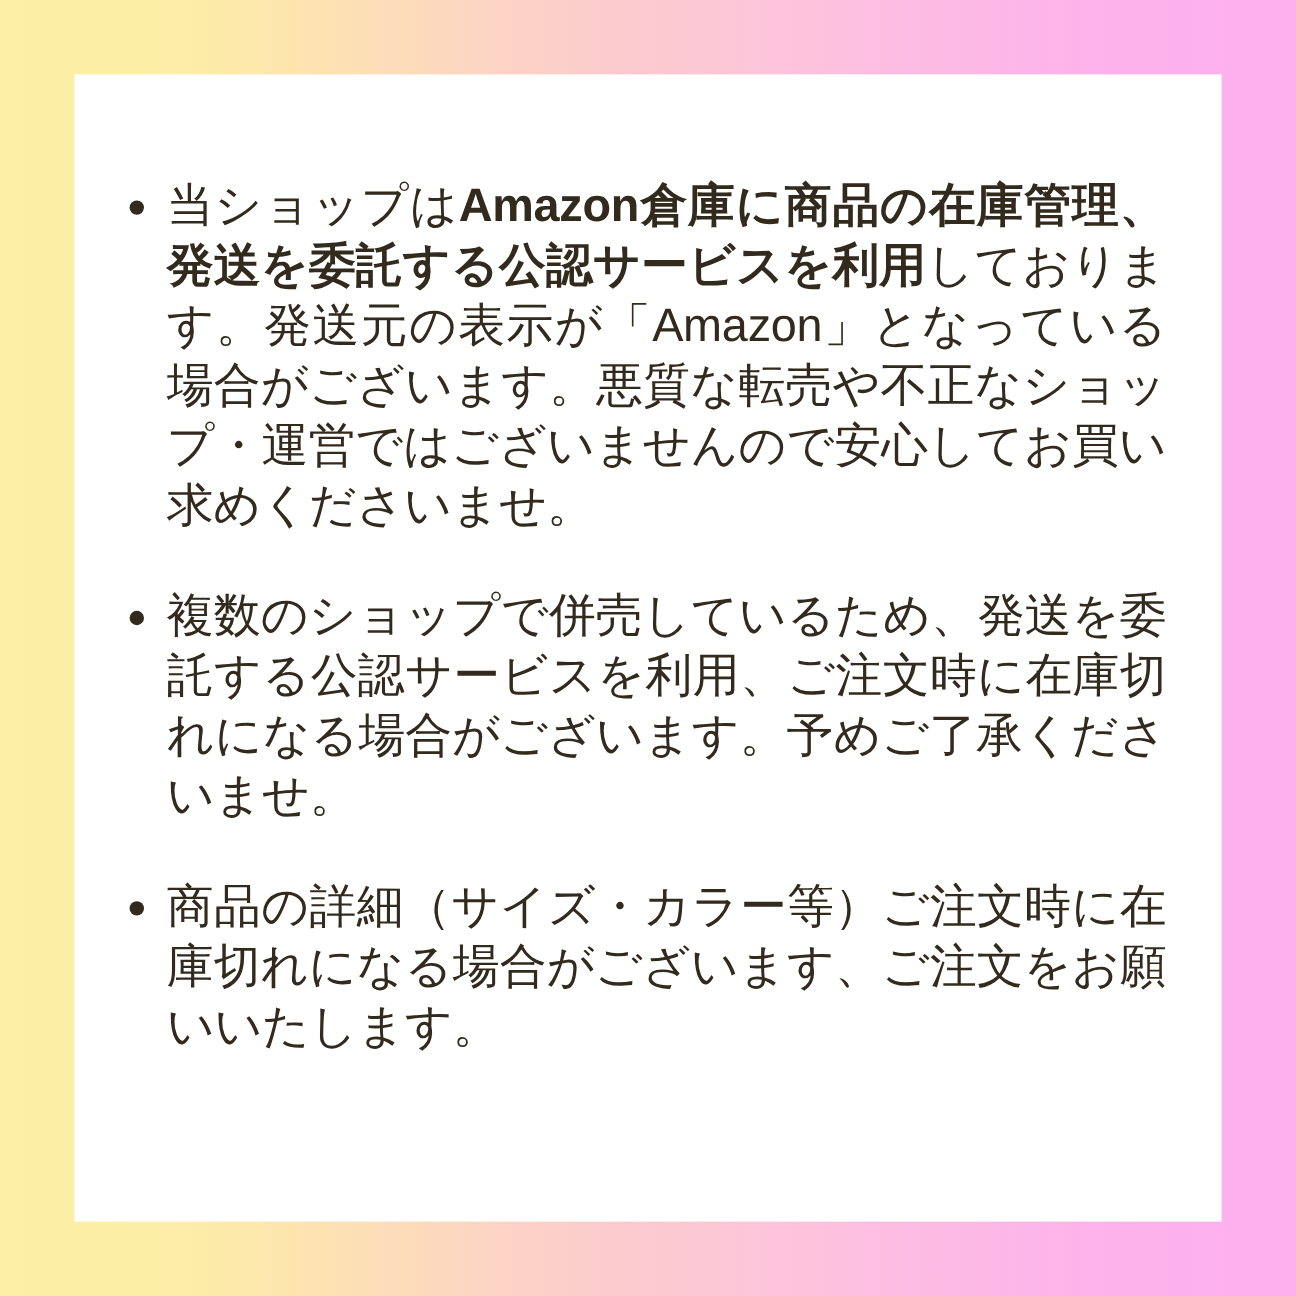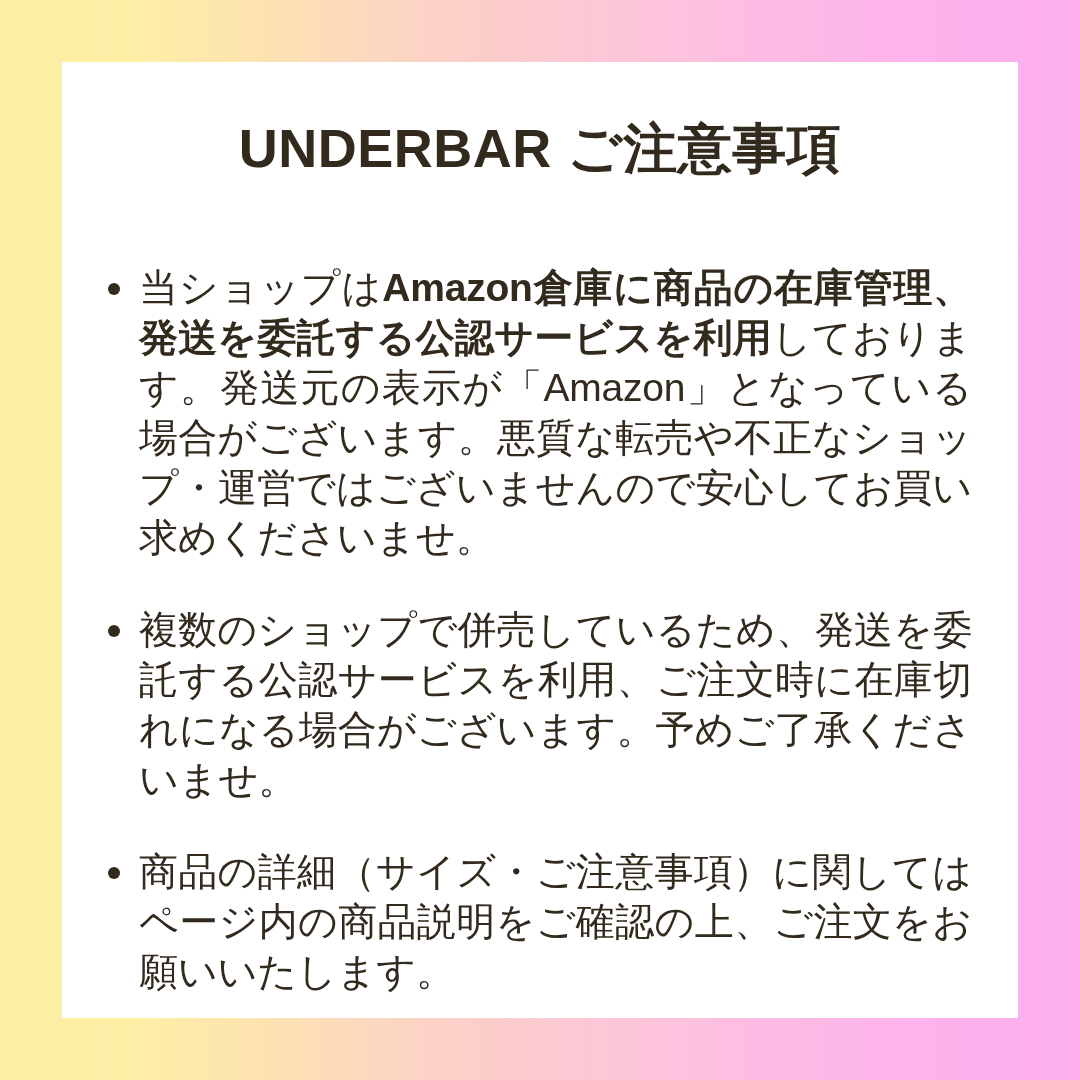--- a/index.html
+++ b/index.html
@@ -82,30 +82,29 @@
     word-break:break-all;
   }
 
   .body .b { font-weight:bold; }
 </style>
 </head>
 <body>
 
 <div class="card">
 
-  <h1 class="title">UNDERBAR ご注意事項</h1>
 
   <div class="list">
       <div class="item">
         <span class="bullet"></span>
         <p class="body"><span>当ショップは</span><span class="b">Amazon倉庫に商品の在庫管理、発送を委託する公認サービスを利用</span><span>しております。発送元の表示が「Amazon」となっている場合がございます。悪質な転売や不正なショップ・運営ではございませんので安心してお買い求めくださいませ。</span></p>
       </div>
       <div class="item">
         <span class="bullet"></span>
         <p class="body"><span>複数のショップで併売しているため、発送を委託する公認サービスを利用、ご注文時に在庫切れになる場合がございます。予めご了承くださいませ。</span></p>
       </div>
       <div class="item">
         <span class="bullet"></span>
-        <p class="body"><span>商品の詳細（サイズ・ご注意事項）に関してはページ内の商品説明をご確認の上、ご注文をお願いいたします。</span></p>
+        <p class="body"><span>商品の詳細（サイズ・カラー等）ご注文時に在庫切れになる場合がございます、ご注文をお願いいたします。</span></p>
       </div>
     </div>
 
 </div>
 
 </body></html>

